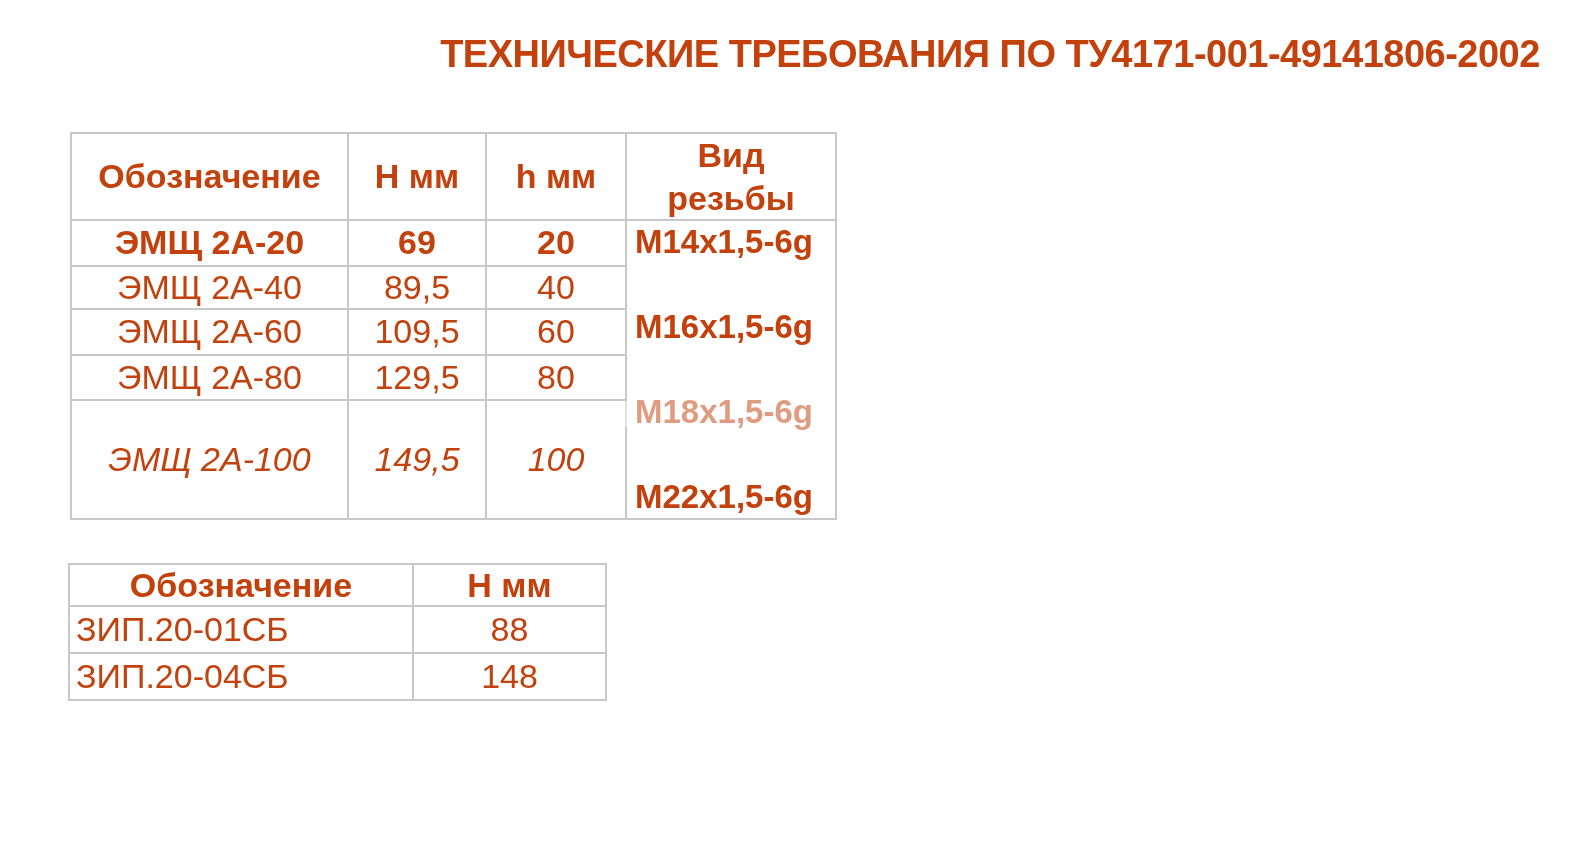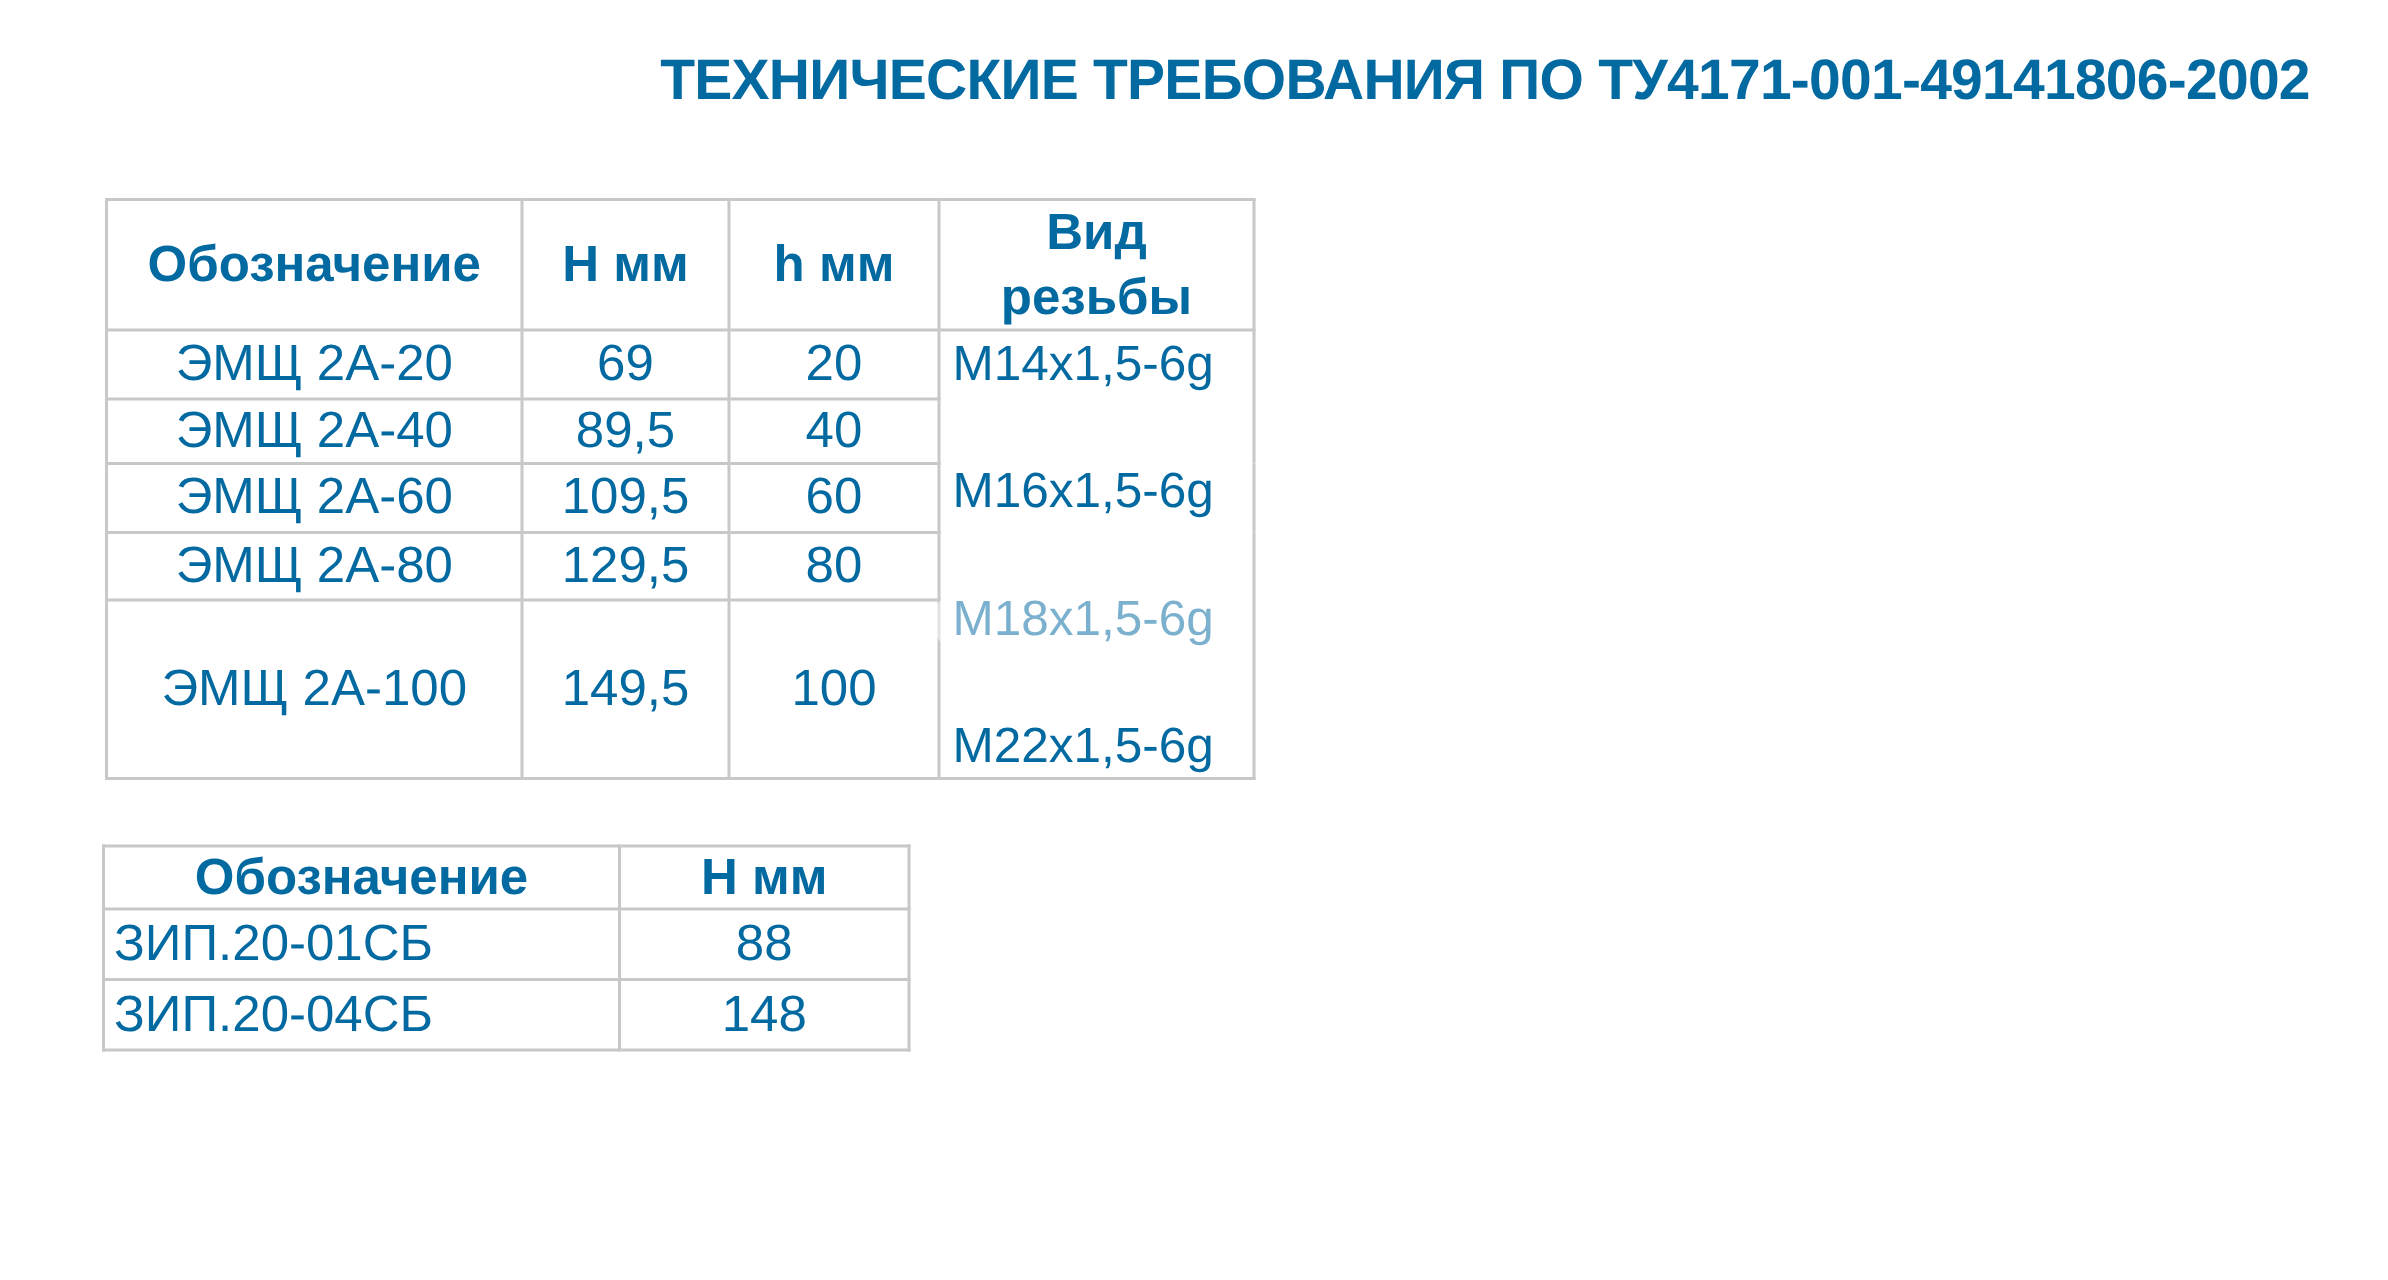--- a/index.html
+++ b/index.html
@@ -3,21 +3,21 @@
 <meta charset="utf-8">
 <style>
   * { margin: 0; padding: 0; box-sizing: border-box; }
   html, body { background: #ffffff; }
   .page {
     position: relative;
     width: 1592px;
     height: 853px;
     background: #ffffff;
     font-family: "Liberation Sans", "DejaVu Sans", sans-serif;
-    color: #0369a1;
+    color: #c2410c;
     overflow: hidden;
   }
   .doc-title {
     position: absolute;
     left: 390px;
     top: 33px;
     width: 1200px;
     text-align: center;
     font-size: 38px;
     font-weight: bold;
@@ -38,25 +38,25 @@
   }
   th { font-weight: bold; }
 
   
   .table1-wrap { position: absolute; left: 70px; top: 132px; }
   .t1-c1 { width: 277px; }
   .t1-c2 { width: 138px; }
   .t1-c3 { width: 140px; }
   .t1-c4 { width: 210px; }
   .t1-header th { height: 86px; }
-  .t1-r1 td { height: 45px; }
+  .t1-r1 td { height: 45px; font-weight: bold; }
   .t1-r2 td { height: 43px; }
   .t1-r3 td { height: 45px; }
   .t1-r4 td { height: 45px; }
-  .t1-r5 td { height: 117px; }
+  .t1-r5 td { height: 117px; font-style: italic; }
   th.multiline { white-space: pre-line; line-height: 1.25; }
   td.thread-cell { vertical-align: top; text-align: left; padding: 0; }
   .thread-lines {
     height: 297px;
     display: flex;
     flex-direction: column;
     justify-content: space-between;
     align-items: flex-start;
     padding-left: 8px;
   }

